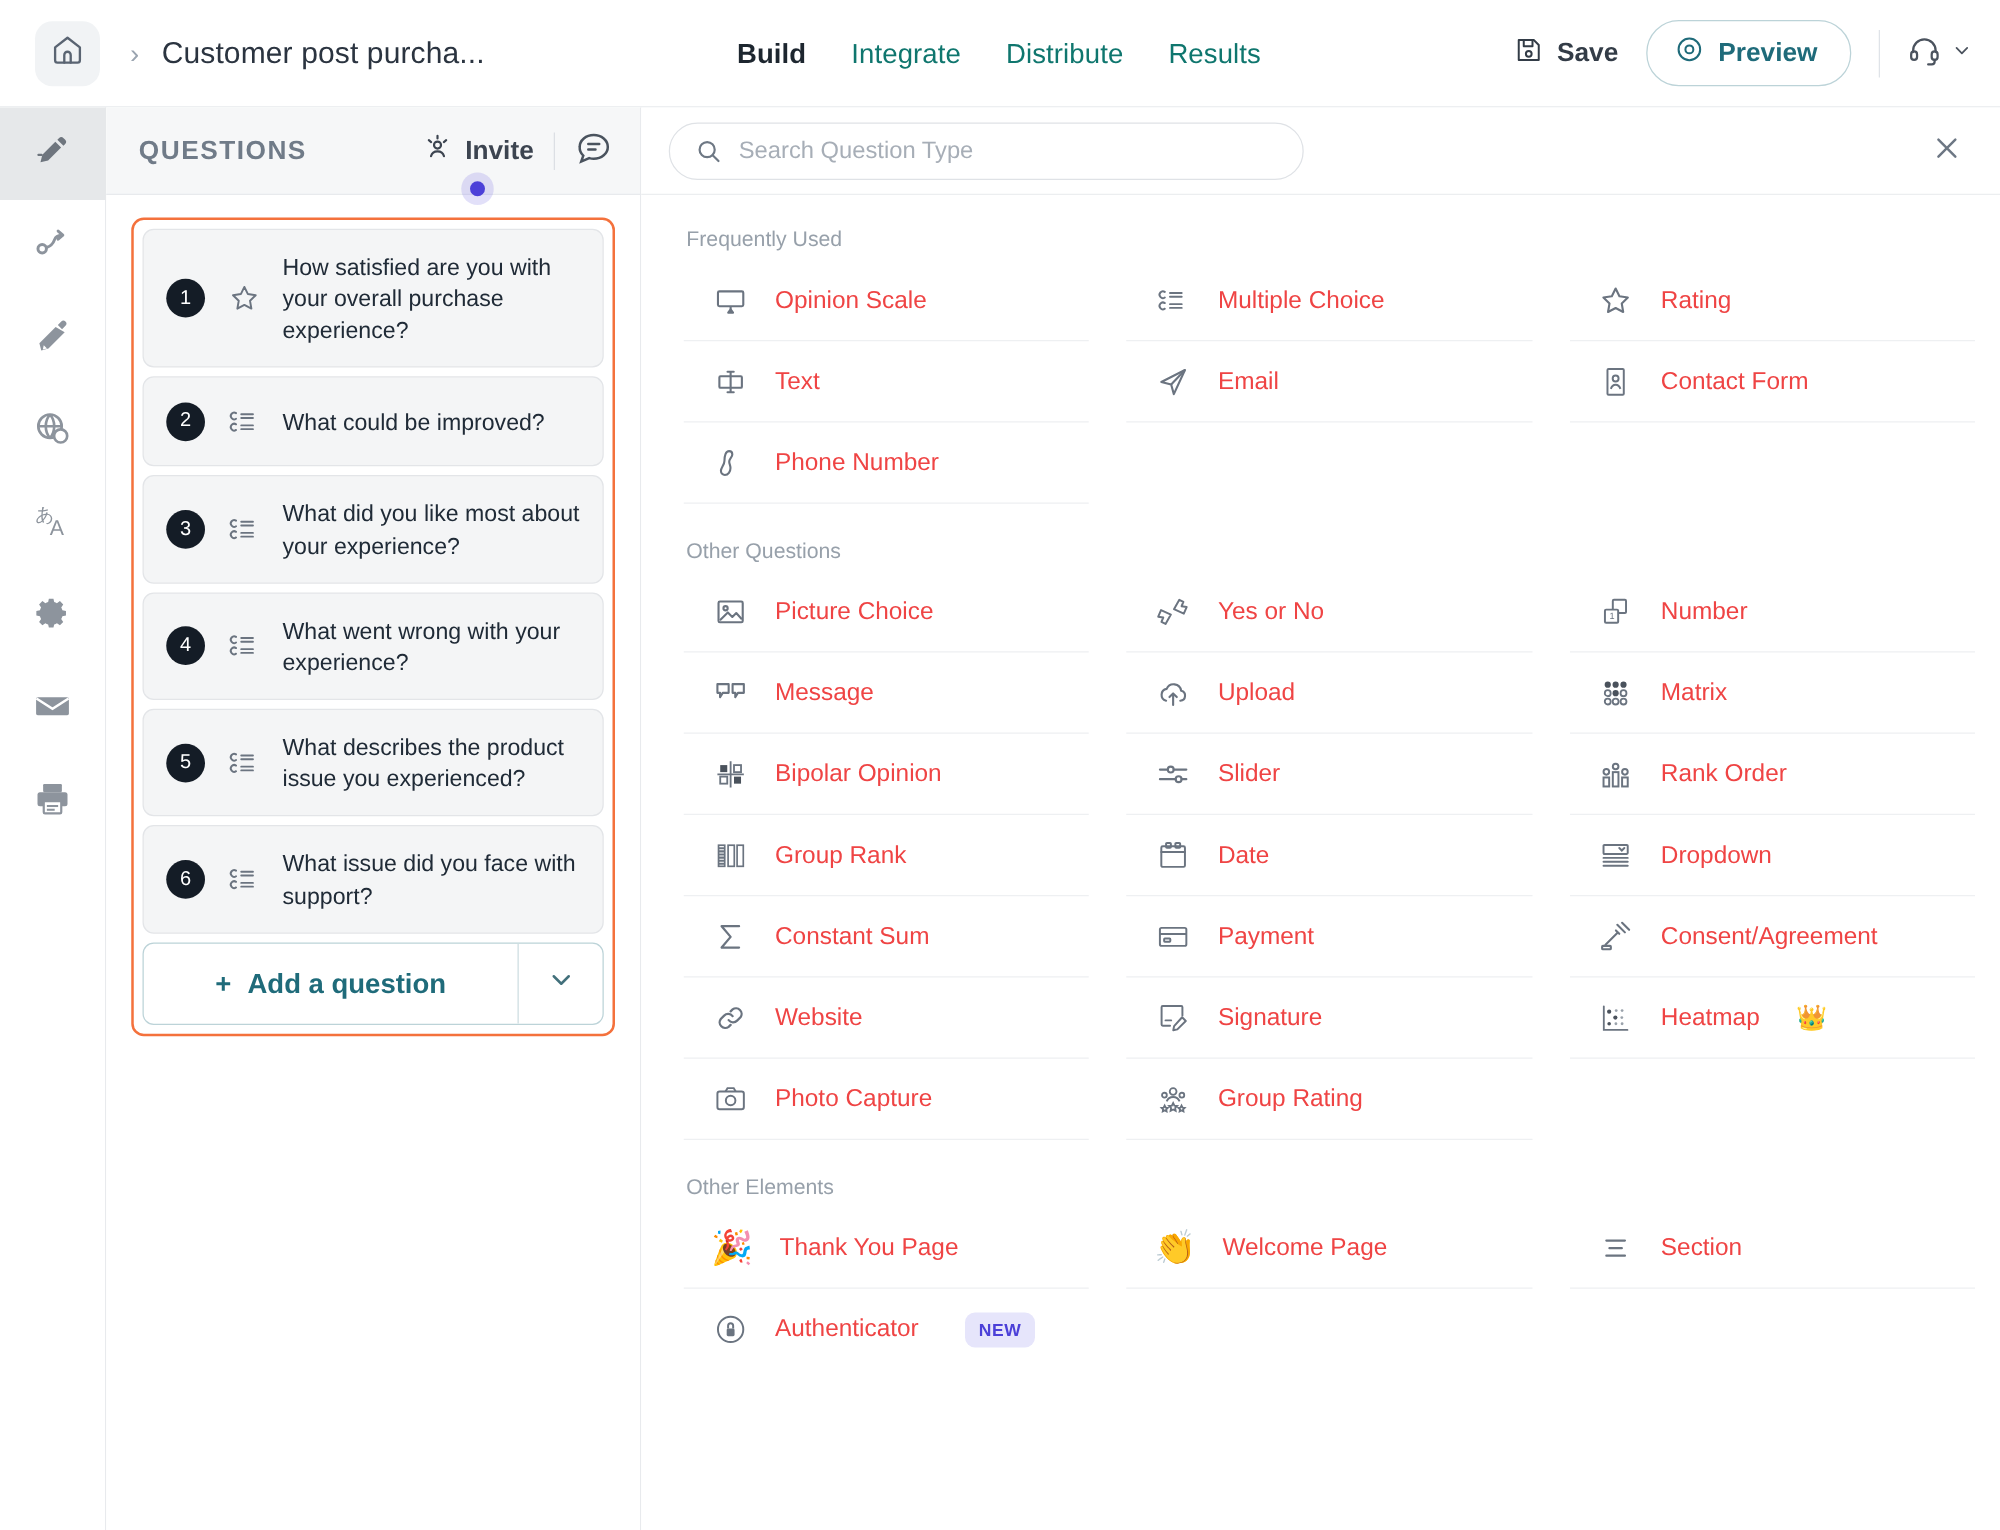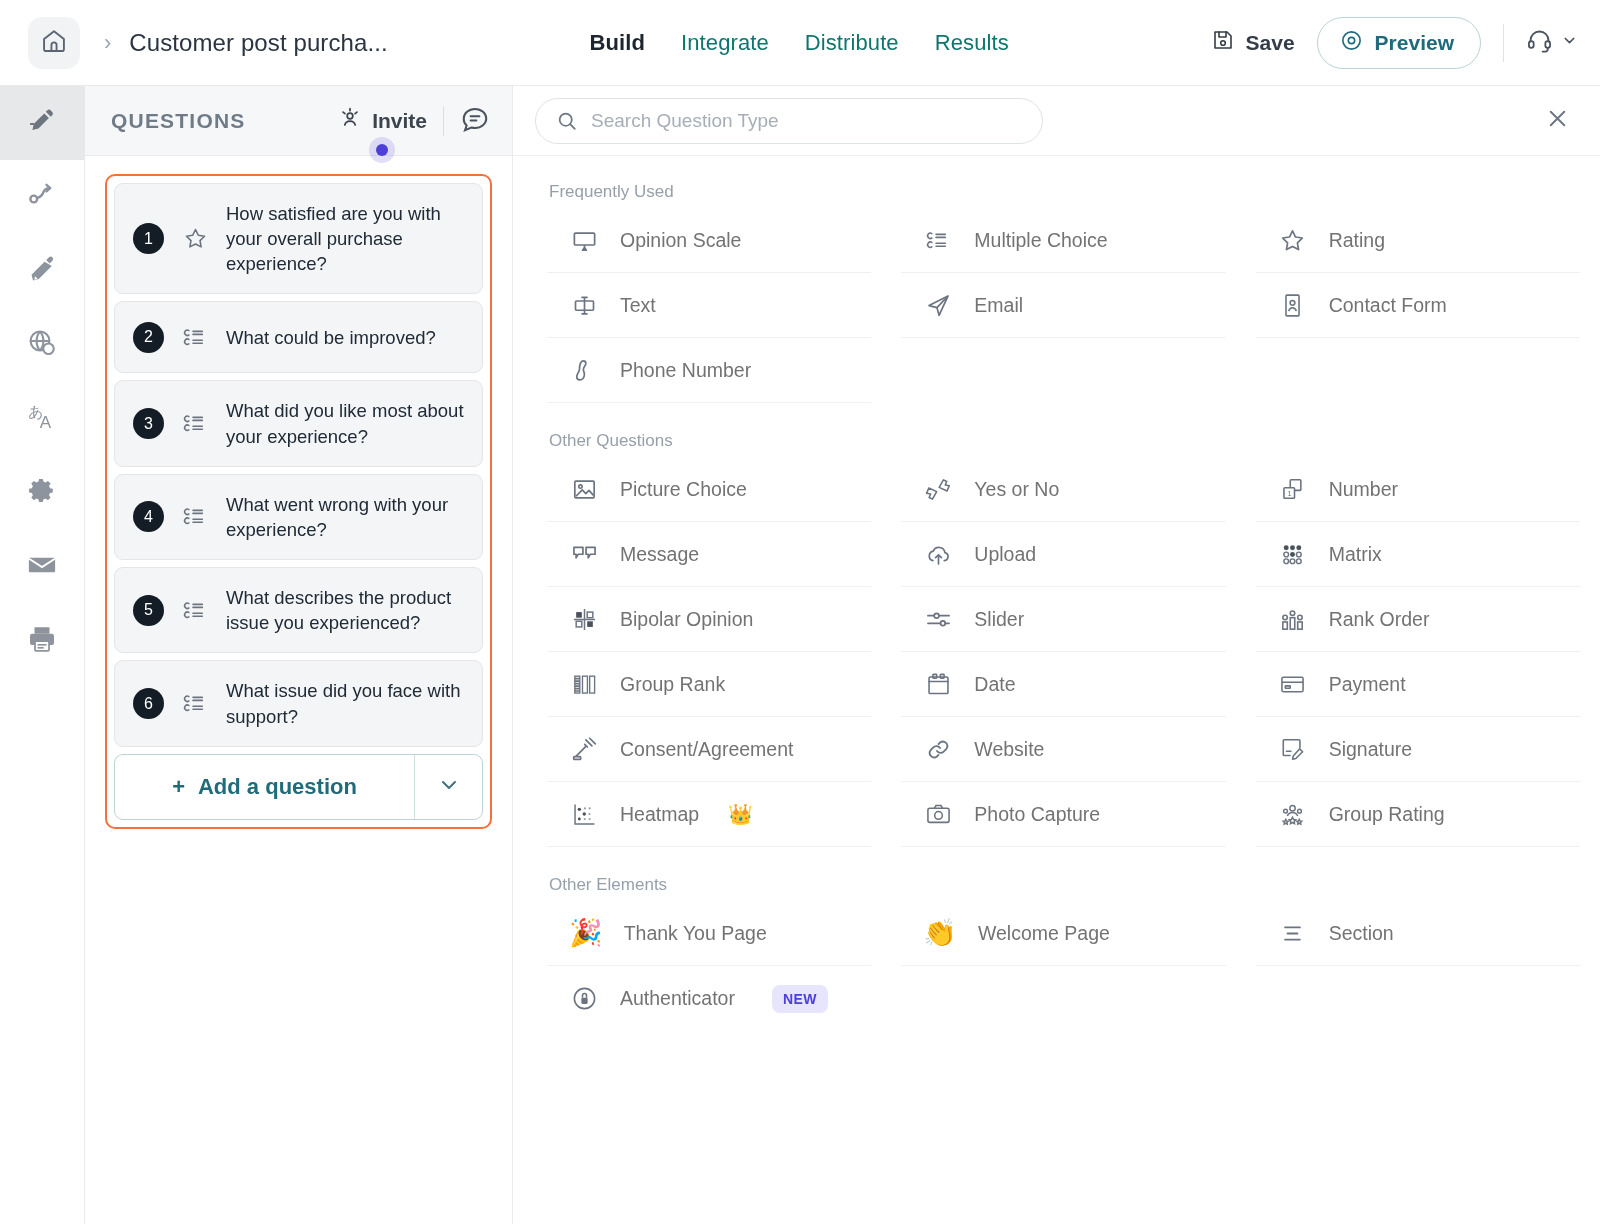--- a/index.html
+++ b/index.html
@@ -151,21 +151,21 @@
   .sect-label.sp { margin-top: 28px; }
   .grid { display: grid; grid-template-columns: repeat(3, 1fr); column-gap: 30px; }
   .qt {
     display: flex; align-items: center; gap: 21px;
     height: 65px;
     border-bottom: 1px solid #eef0f2;
     padding-left: 22px;
     color: #4c5562;
   }
   .qt .ic { flex: 0 0 30px; display: flex; align-items: center; justify-content: center; color: #6b7480; }
-  .qt .lb { font-size: 19.5px; color: #737373; white-space: nowrap; }
+  .qt .lb { font-size: 19.5px; color: #ef4444; white-space: nowrap; }
   .qt.blank { border-bottom: none; }
   .emoji { font-size: 27px; line-height: 1; }
   .crown { font-size: 20px; margin-left: 8px; }
   .newbadge {
     margin-left: 16px;
     background: #e6e5fb; color: #4c40d8;
     font-size: 14px; font-weight: 700; letter-spacing: .5px;
     padding: 6px 11px; border-radius: 8px;
   }
 </style>
@@ -662,21 +662,39 @@
               <svg width="27" height="27" viewBox="0 0 24 24" fill="none" stroke="#6b7480" stroke-width="1.4" stroke-linecap="round">
                 <rect x="3.6" y="5.4" width="16.8" height="14.6" rx="1"></rect>
                 <path d="M3.6 9.4h16.8"></path>
                 <rect x="7" y="3" width="3.4" height="3.4" rx=".6"></rect>
                 <rect x="13.6" y="3" width="3.4" height="3.4" rx=".6"></rect>
               </svg>
             </span>
             <span class="lb">Date</span>
           </div>
 
-
+          <div class="qt">
+            <span class="ic">
+              <svg width="27" height="27" viewBox="0 0 24 24" fill="none" stroke="#6b7480" stroke-width="1.4" stroke-linecap="round">
+                <rect x="3.4" y="4.4" width="17.2" height="6.4" rx=".6"></rect>
+                <path d="M14.6 6.6l1.8 1.8 1.8-1.8"></path>
+                <path d="M3.4 13.6h17.2M3.4 16.4h17.2M3.4 19.2h17.2"></path>
+              </svg>
+            </span>
+            <span class="lb">Dropdown</span>
+          </div>
+
+          <div class="qt">
+            <span class="ic">
+              <svg width="27" height="27" viewBox="0 0 24 24" fill="none" stroke="#6b7480" stroke-width="1.6" stroke-linecap="round" stroke-linejoin="round">
+                <path d="M18 4.4H5.6l6.4 7.6-6.4 7.6H18"></path>
+              </svg>
+            </span>
+            <span class="lb">Constant Sum</span>
+          </div>
 
           <div class="qt">
             <span class="ic">
               <svg width="27" height="27" viewBox="0 0 24 24" fill="none" stroke="#6b7480" stroke-width="1.4">
                 <rect x="2.6" y="5.6" width="18.8" height="12.8" rx="1.2"></rect>
                 <path d="M2.6 10h18.8"></path>
                 <rect x="5.6" y="13.2" width="4.4" height="2.2" rx=".5"></rect>
               </svg>
             </span>
             <span class="lb">Payment</span>

